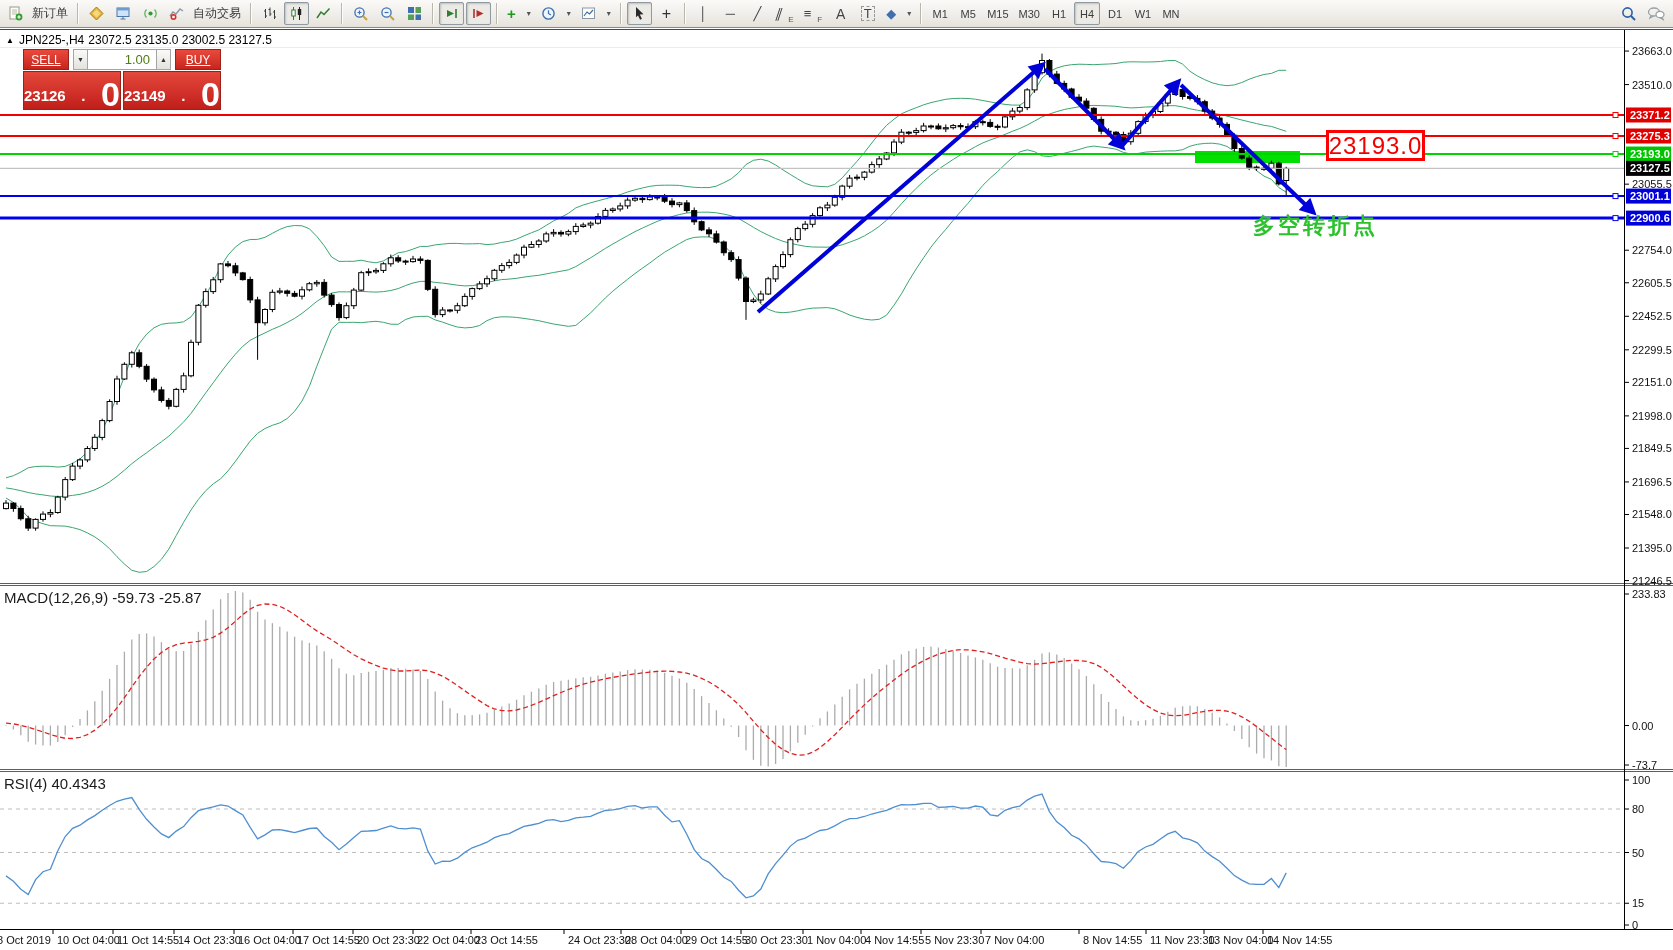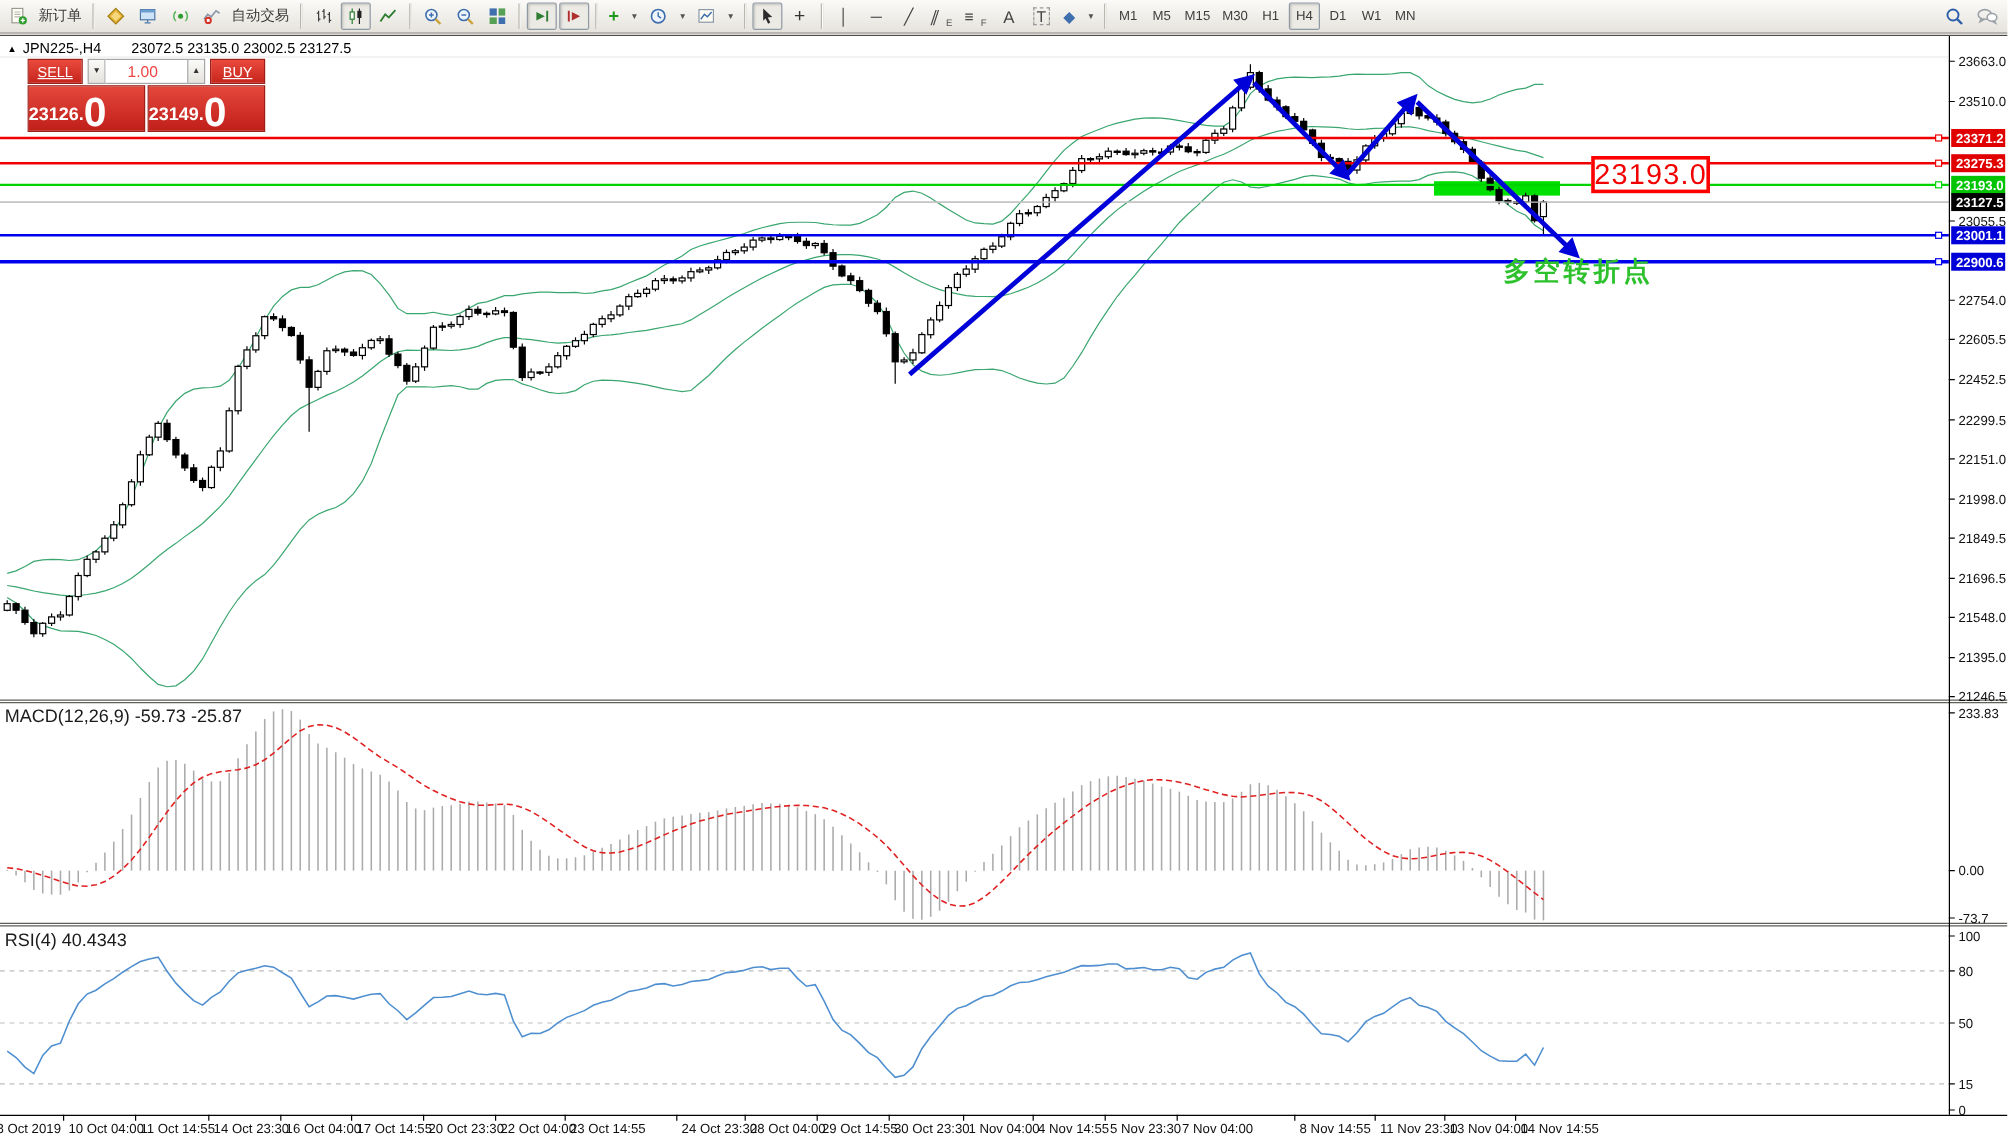--- a/index.html
+++ b/index.html
@@ -17,35 +17,35 @@
   .ti .gly{font-size:13px;color:#444;line-height:1}
   .ti .sub{font-size:8px;color:#555;margin-left:-3px;align-self:flex-end}
   .ti .dd{font-size:8px;color:#555;margin-left:2px}
   .sep{width:1px;height:21px;background:#b9b6ae;border-right:1px solid #fdfdfc;margin:0 4px}
   .tb .spacer{flex:1}
   .tf{min-width:26px;font-size:11px;color:#3d3d3d}
   .ic{display:block}
   
   .info{position:absolute;left:6px;top:33px;z-index:20;font-size:12px;color:#000;white-space:nowrap}
   .info .tri{font-size:8px;vertical-align:1px;margin-right:5px}
-  .info .sym{margin-right:25px}
+  .info .sym{margin-right:4px}
   .hline47{position:absolute;left:0;top:47px;width:1624px;height:1px;background:#ececec;z-index:5}
   
   .oc{position:absolute;left:23px;top:49px;width:198px;z-index:25}
   .oc-r1{display:flex;height:21px}
   .oc-btn{width:46px;box-sizing:border-box;border:1px solid #9c1f18;color:#fff;font-size:12px;
           display:flex;align-items:center;justify-content:center;text-decoration:underline;
           background:linear-gradient(#ea4a3d,#c6251c);font-family:inherit}
   .spin{width:15px;box-sizing:border-box;margin-left:4px;border:1px solid #a5a5a5;background:linear-gradient(#fafaf9,#e4e2dc);
         font-size:7px;color:#333;display:flex;align-items:center;justify-content:center;font-family:inherit}
   .spin.up{margin-left:0;margin-right:4px}
   .vol{flex:1;min-width:0;box-sizing:border-box;border:1px solid #a5a5a5;border-left:none;border-right:none;
-       text-align:center;font-size:13px;padding:0 6px 0 0;font-family:inherit;color:#ef4444}
+       text-align:right;font-size:13px;padding:0 6px 0 0;font-family:inherit;color:#4d7c0f}
   .oc-r2{display:flex;height:39px;margin-top:1px}
-  .pxb{flex:1;display:flex;align-items:flex-end;justify-content:flex-start;color:#fff;
+  .pxb{flex:1;display:flex;align-items:flex-end;justify-content:space-between;color:#fff;
        background:linear-gradient(#e4473b,#c01f1a);border:1px solid #9c1f18;padding-bottom:1px}
   .pxb + .pxb{margin-left:2px}
   .pxb .pi{font-size:15px;font-weight:bold;line-height:1;margin-bottom:5px}
   .pxb .pd{font-size:15px;font-weight:bold;line-height:1;margin-bottom:5px}
   .pxb .pp{font-size:34px;font-weight:bold;line-height:.8}
   
   .pane-label{position:absolute;left:4px;z-index:20;font-size:15px;color:#1b1b1b;white-space:nowrap}
   #macd-label{top:589px}
   #rsi-label{top:775px}
   

